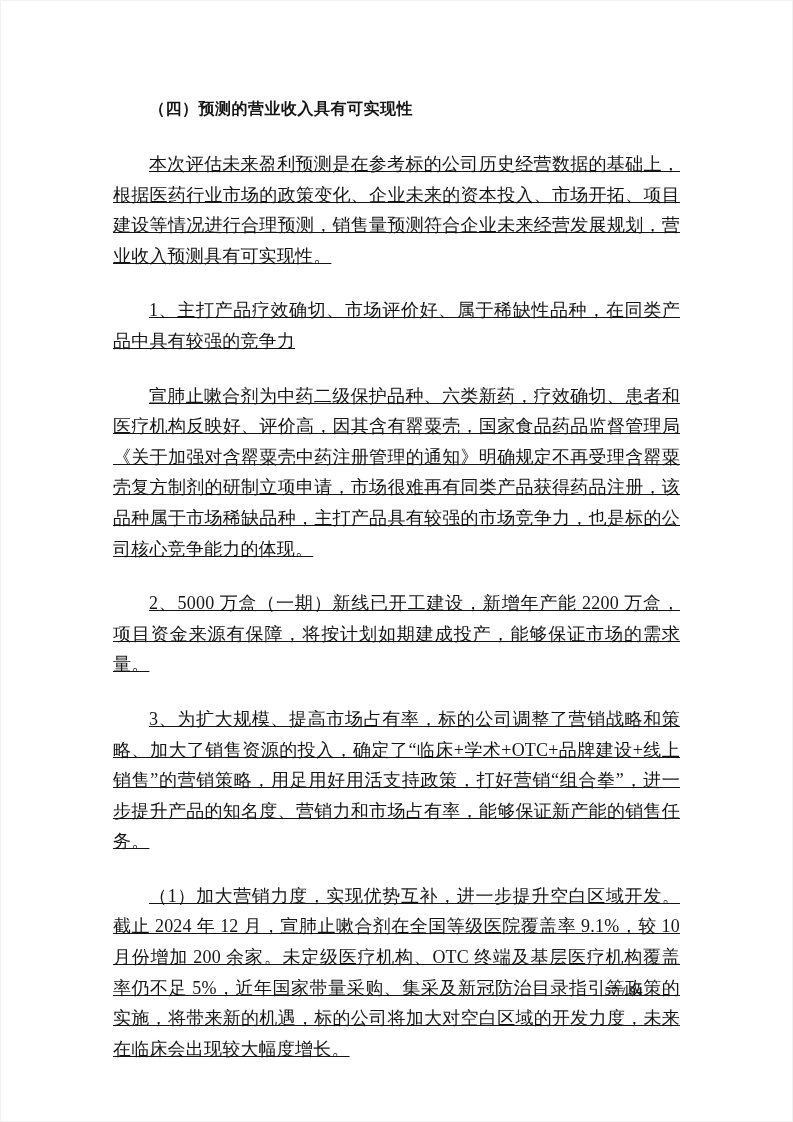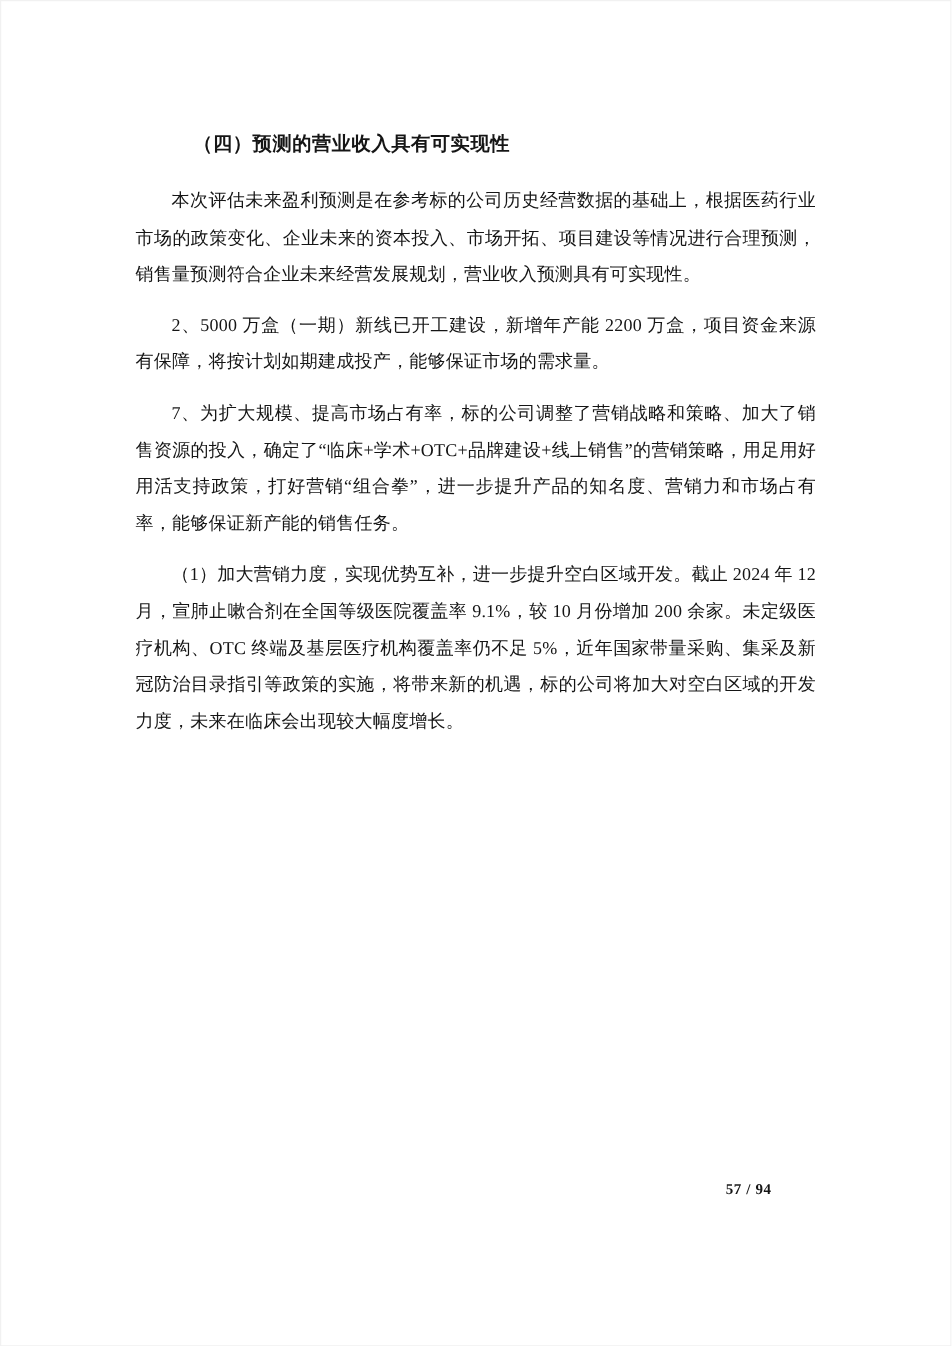--- a/index.html
+++ b/index.html
@@ -20,58 +20,61 @@
     left: 0;
     top: 0;
     width: 793px;
     height: 1122px;
     box-sizing: border-box;
     background: #ffffff;
     box-shadow: inset 0 0 0 1px #f1f1f1;
     padding: 89px 113px 0 113px;
   }
   .section-heading {
-    margin: 16px;
+    margin: 4px;
     font-size: 16px;
     line-height: 32px;
     font-weight: bold;
     text-indent: 2em;
     letter-spacing: 0.5px;
   }
   .para {
-    margin: 12px 0 0 0;
-    font-size: 15px;
+    margin: 24px 0 0 0;
+    font-size: 18px;
     line-height: 30.6px;
     text-indent: 2em;
     text-align: justify;
     text-justify: inter-ideograph;
     letter-spacing: 0.2px;
     word-break: break-all;
+    text-decoration: underline;
   }
   .page-number {
     position: absolute;
     top: 984px;
     right: 150px;
     font-size: 12.5px;
     font-weight: bold;
     letter-spacing: 0.5px;
     text-align: right;
   }
 </style>
 </head>
 <body>
 
 <div class="page">
   <h2 class="section-heading">（四）预测的营业收入具有可实现性</h2>
 
   <p class="para">本次评估未来盈利预测是在参考标的公司历史经营数据的基础上，根据医药行业市场的政策变化、企业未来的资本投入、市场开拓、项目建设等情况进行合理预测，销售量预测符合企业未来经营发展规划，营业收入预测具有可实现性。</p>
 
+  <p class="para">1、主打产品疗效确切、市场评价好、属于稀缺性品种，在同类产品中具有较强的竞争力</p>
 
+  <p class="para">宣肺止嗽合剂为中药二级保护品种、六类新药，疗效确切、患者和医疗机构反映好、评价高，因其含有罂粟壳，国家食品药品监督管理局《关于加强对含罂粟壳中药注册管理的通知》明确规定不再受理含罂粟壳复方制剂的研制立项申请，市场很难再有同类产品获得药品注册，该品种属于市场稀缺品种，主打产品具有较强的市场竞争力，也是标的公司核心竞争能力的体现。</p>
 
   <p class="para">2、5000 万盒（一期）新线已开工建设，新增年产能 2200 万盒，项目资金来源有保障，将按计划如期建成投产，能够保证市场的需求量。</p>
 
-  <p class="para">7、为扩大规模、提高市场占有率，标的公司调整了营销战略和策略、加大了销售资源的投入，确定了“临床+学术+OTC+品牌建设+线上销售”的营销策略，用足用好用活支持政策，打好营销“组合拳”，进一步提升产品的知名度、营销力和市场占有率，能够保证新产能的销售任务。</p>
+  <p class="para">3、为扩大规模、提高市场占有率，标的公司调整了营销战略和策略、加大了销售资源的投入，确定了“临床+学术+OTC+品牌建设+线上销售”的营销策略，用足用好用活支持政策，打好营销“组合拳”，进一步提升产品的知名度、营销力和市场占有率，能够保证新产能的销售任务。</p>
 
   <p class="para">（1）加大营销力度，实现优势互补，进一步提升空白区域开发。截止 2024 年 12 月，宣肺止嗽合剂在全国等级医院覆盖率 9.1%，较 10 月份增加 200 余家。未定级医疗机构、OTC 终端及基层医疗机构覆盖率仍不足 5%，近年国家带量采购、集采及新冠防治目录指引等政策的实施，将带来新的机遇，标的公司将加大对空白区域的开发力度，未来在临床会出现较大幅度增长。</p>
 
 
   <div class="page-number">57 / 94</div>
 </div>
 
 </body></html>

